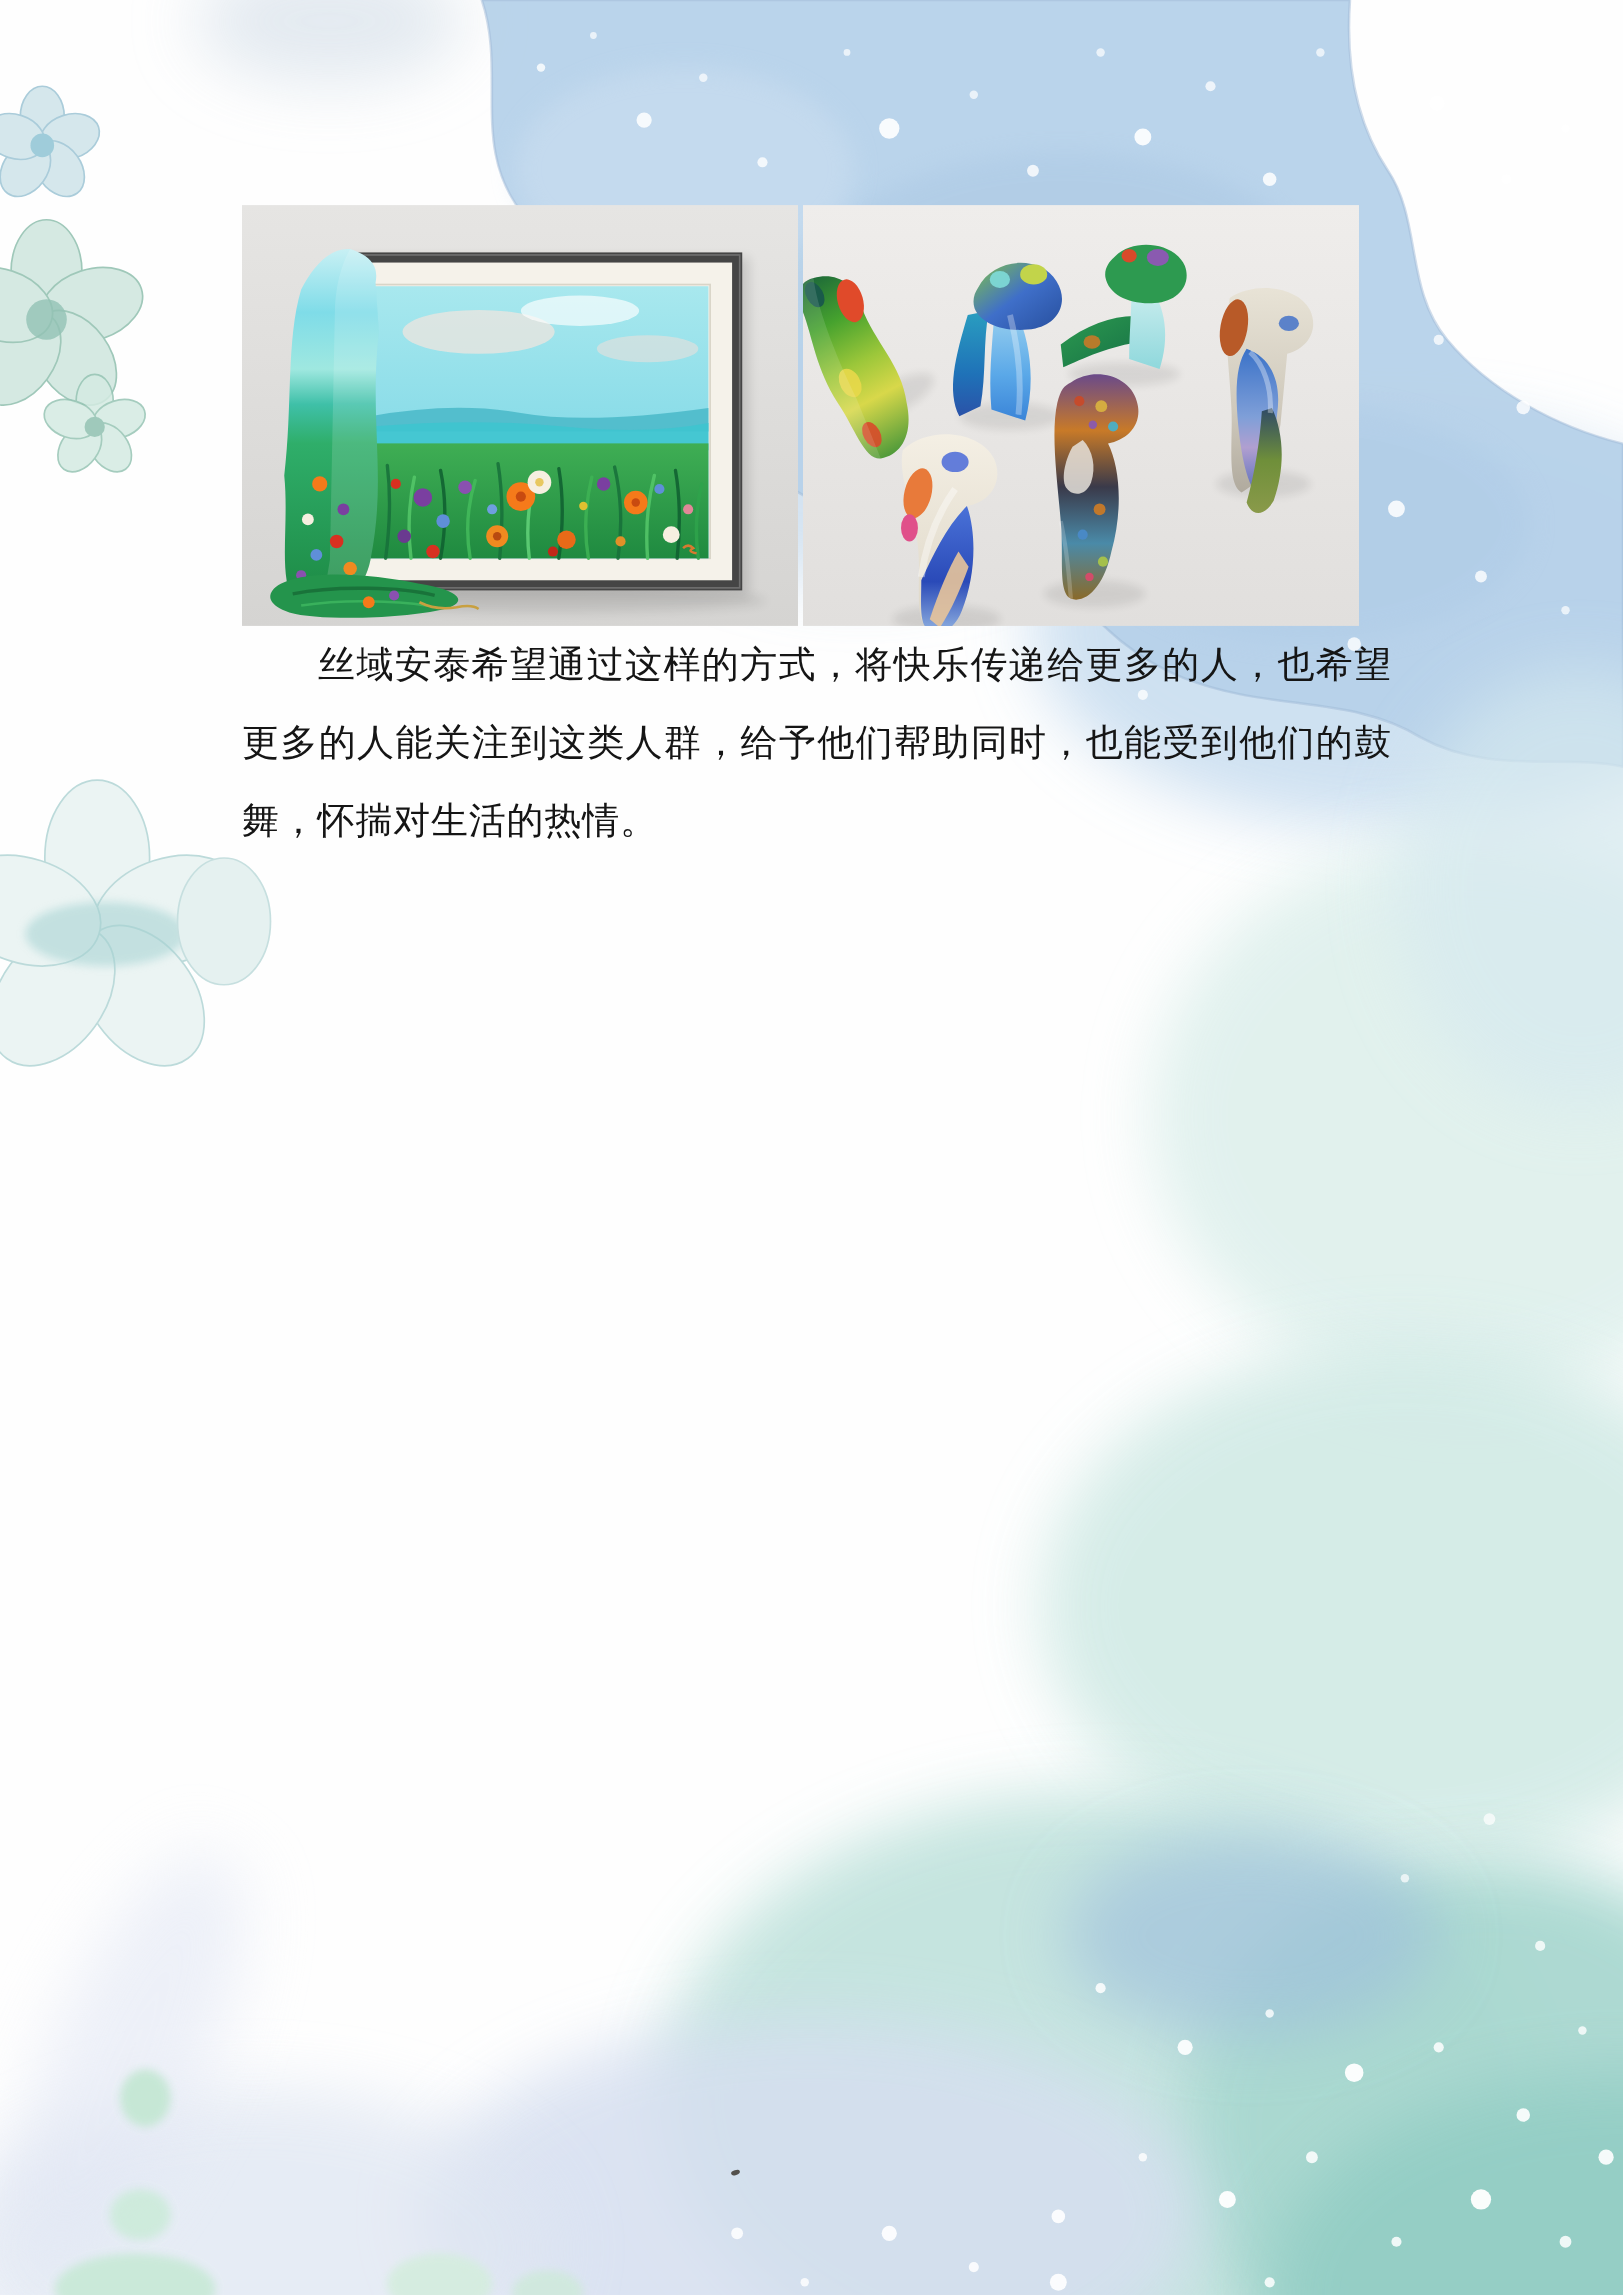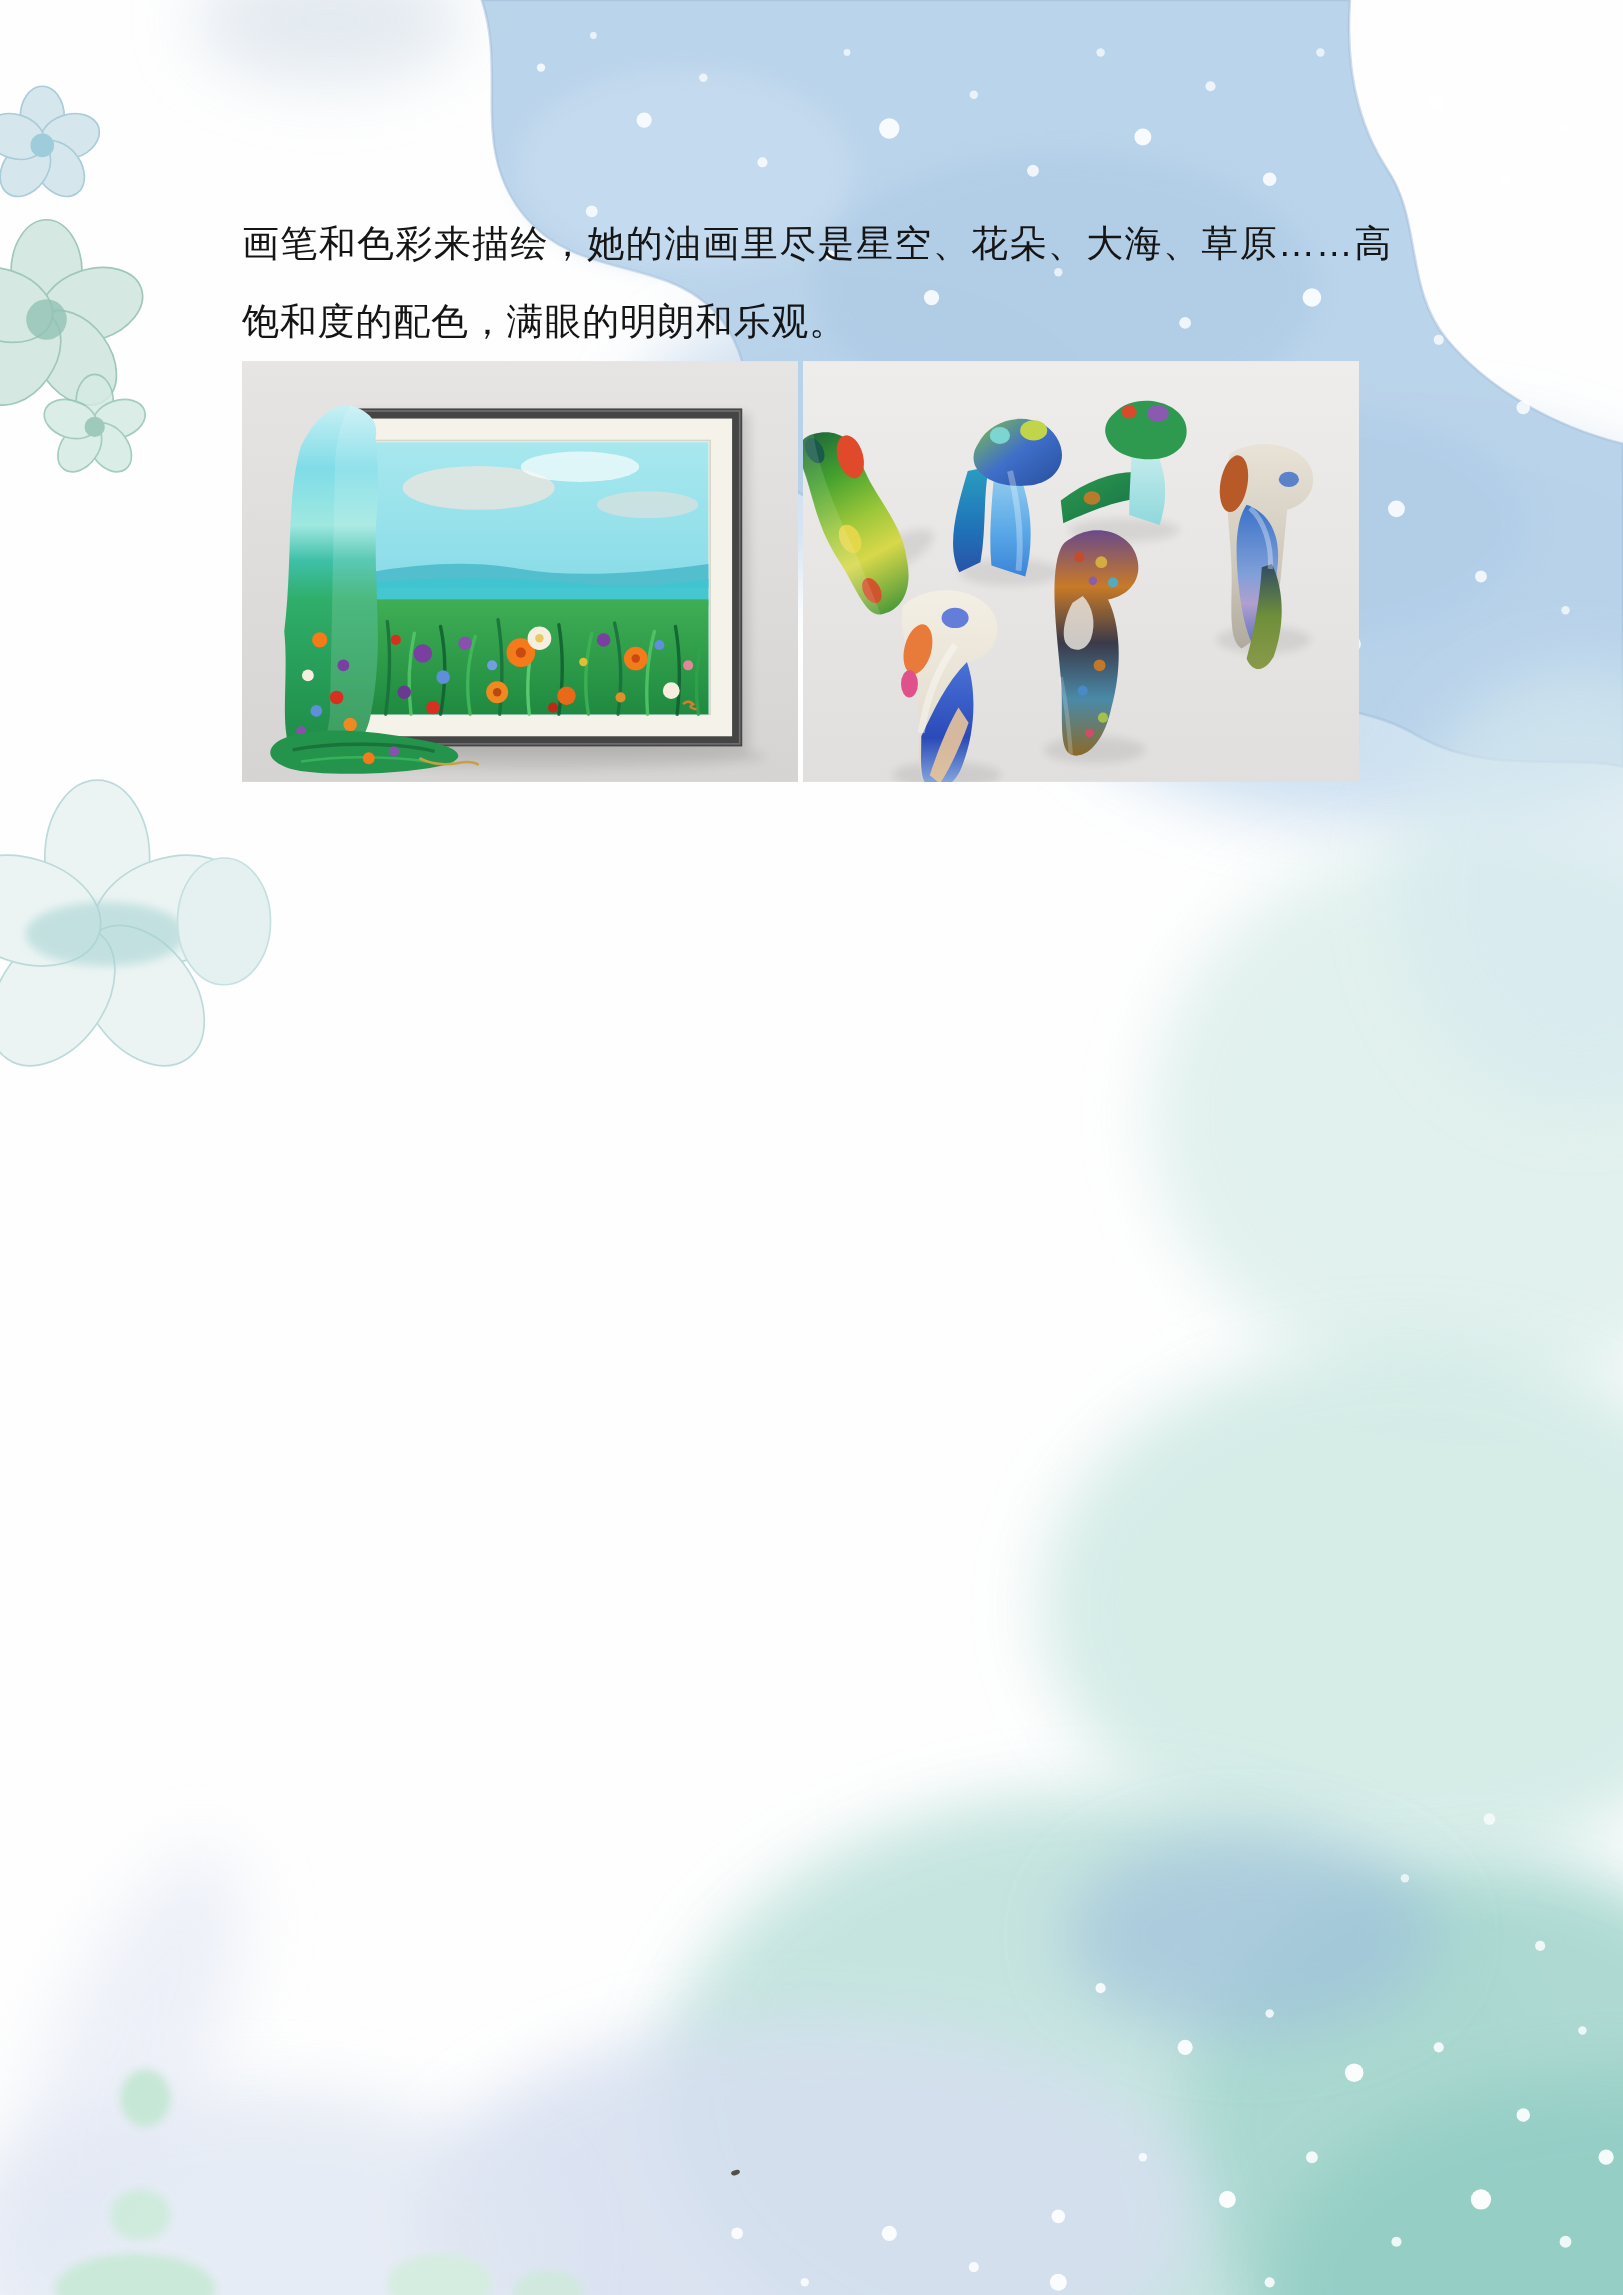--- a/index.html
+++ b/index.html
@@ -198,21 +198,20 @@
     <circle cx="1822" cy="2302" r="6" opacity=".8"></circle>
       <circle cx="1900" cy="2552" r="9" opacity=".9"></circle>
     <circle cx="1252" cy="2700" r="10" opacity=".9"></circle>
       <circle cx="1502" cy="2700" r="6" opacity=".85"></circle>
     <circle cx="1662" cy="2222" r="5" opacity=".7"></circle>
       <circle cx="1762" cy="2152" r="7" opacity=".7"></circle>
   </g>
 </svg>
 
 <div class="content">
-  <p class="para">画笔和色彩来描绘，她的油画里尽是星空、花朵、大海、草原……高饱和度的配色，满眼的明朗和乐观。</p>
 
   <div class="photo-row">
 
     <div class="photo">
       <svg viewBox="0 0 658 498" xmlns="http://www.w3.org/2000/svg">
         <defs>
           <linearGradient id="pbgL" x1="0" y1="0" x2="0" y2="1">
             <stop offset="0" stop-color="#e6e5e3"></stop>
               <stop offset="1" stop-color="#d5d4d2"></stop>
           </linearGradient>
@@ -475,16 +474,17 @@
           <ellipse cx="-40" cy="-20" rx="16" ry="30" fill="#e87a3a" transform="rotate(14)"></ellipse>
           <ellipse cx="-44" cy="12" rx="10" ry="16" fill="#e0508a"></ellipse>
           <ellipse cx="10" cy="-66" rx="16" ry="12" fill="#4a6ad8" opacity=".85"></ellipse>
           <path d="M-30,70 C-24,26 -10,-6 10,-34" stroke="#fff" stroke-width="8" opacity=".4" fill="none"></path>
           <path d="M-20,120 C-10,90 2,60 14,40 L26,58 C16,86 4,112 -8,130 Z" fill="#e8c49a" opacity=".9"></path>
         </g>
       </svg>
     </div>
   </div>
 
+  <p class="para indent">丝域安泰希望通过这样的方式，将快乐传递给更多的人，也希望更多的人能关注到这类人群，给予他们帮助同时，也能受到他们的鼓舞，怀揣对生活的热情。</p>
 </div>
 
 <div class="ink-speck"></div>
 
 
 </body></html>

